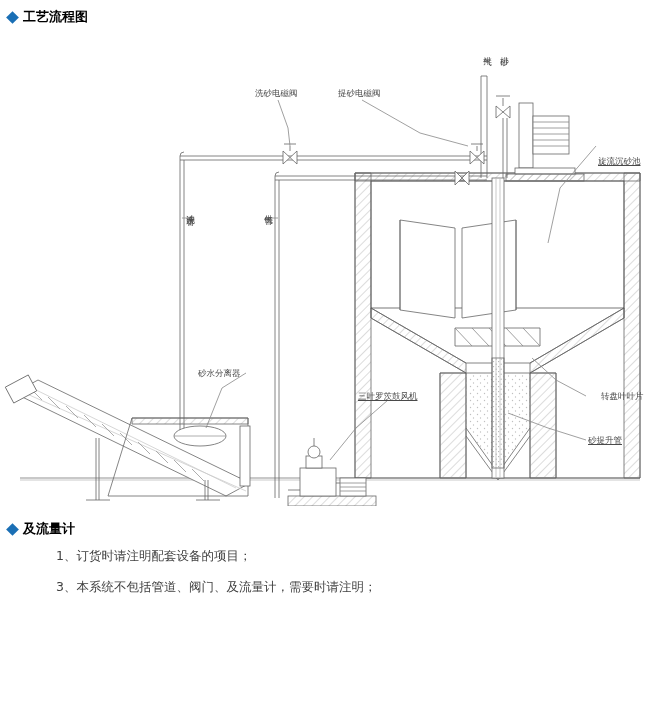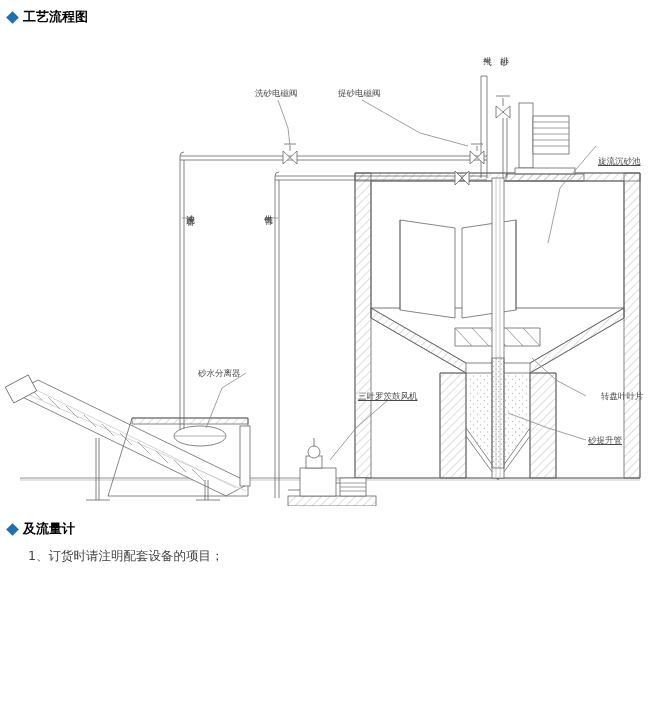--- a/index.html
+++ b/index.html
@@ -52,20 +52,21 @@
     position: absolute;
     left: 28px;
     top: 548px;
     width: 620px;
   }
   .param-item {
     font-size: 12.5px;
     color: #3f3f3f;
     line-height: 16px;
     margin-bottom: 15px;
+    margin-left: 28px;
   }
   .param-item .sub {
     display: block;
     margin-top: 4px;
   }
   .dlabel {
     position: absolute;
     font-size: 8.5px;
     color: #4a4a4a;
     white-space: nowrap;
@@ -252,14 +253,17 @@
 <div id="title-params" class="section-title">
   <span class="diamond"></span>
   <span>及流量计</span>
 </div>
 
 <div id="params-list">
   <div class="param-item">
     <span>1、订货时请注明配套设备的项目；</span>
   </div>
   <div class="param-item">
+    <span>3、本系统不包括管道、阀门、及流量计，需要时请注明；</span>
   </div>
+  <div class="param-item">
+  </div>
 </div>
 
 </body></html>

